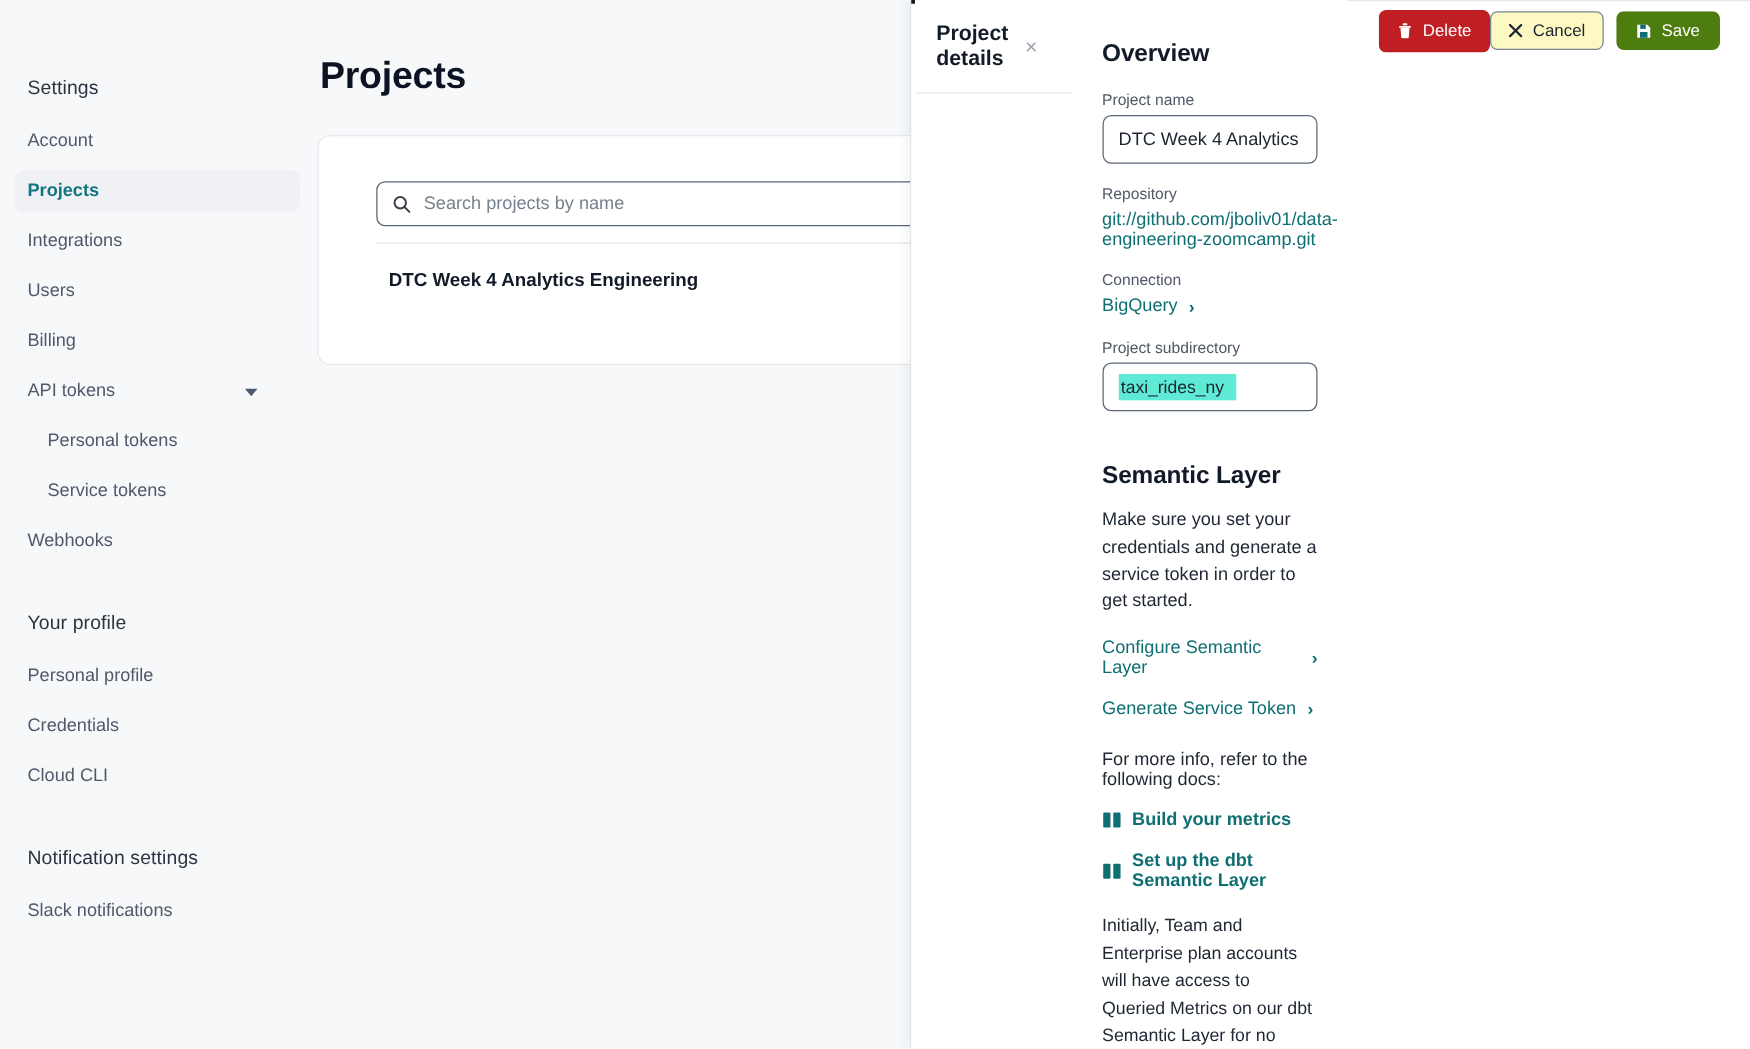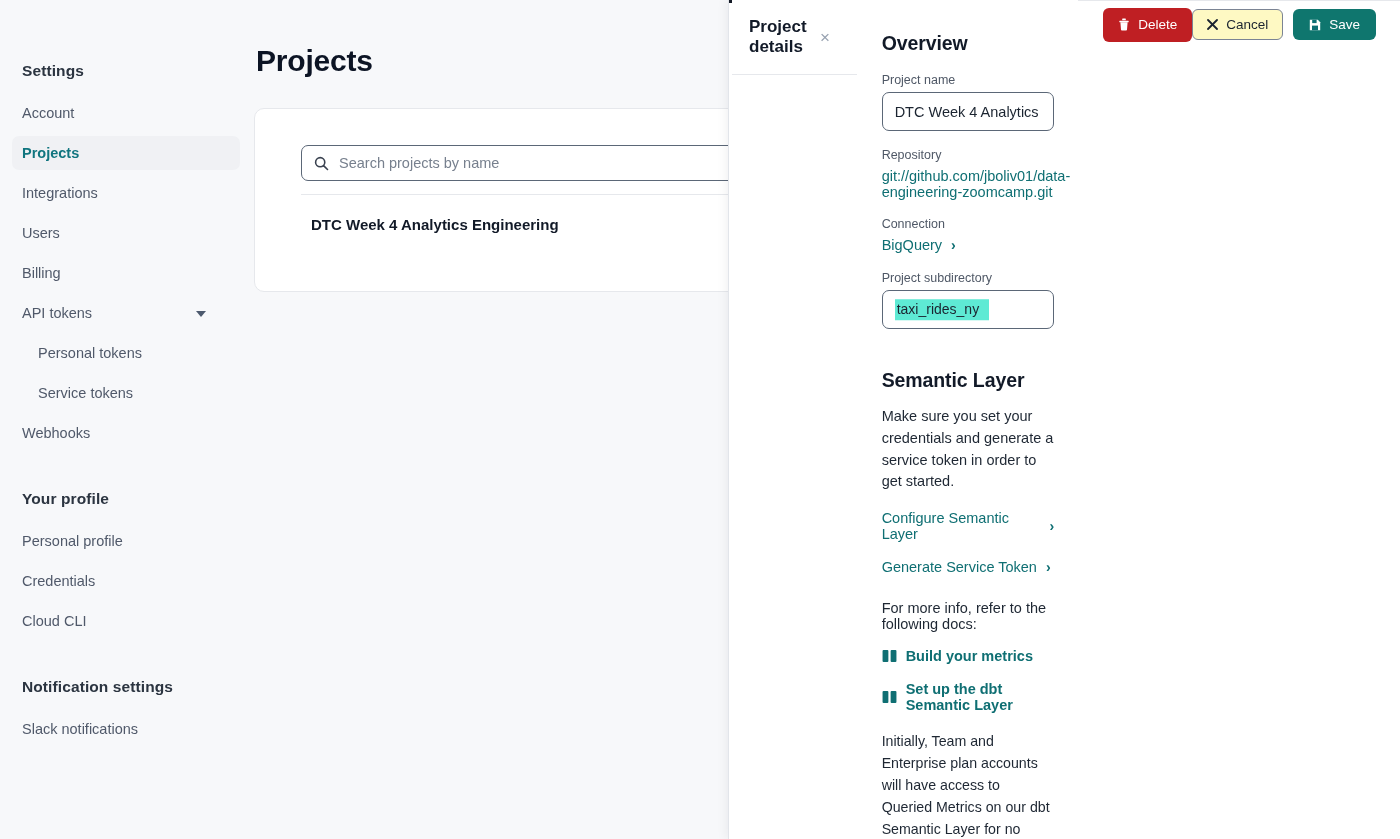--- a/index.html
+++ b/index.html
@@ -14,21 +14,21 @@
   
   .bg-page {
     position: absolute; left: 0; top: 0; width: 1400px; height: 839px;
     background: #f7f8fa; display: flex;
   }
   .sidebar {
     width: 252px; flex: 0 0 252px; background: #f7f8fa;
     padding: 56px 12px 0 12px;
   }
   .side-head {
-    font-size: 15.5px; font-weight: 700; color: #2b3440;
+    font-size: 15.5px; font-weight: 400; color: #2b3440;
     padding: 6px 10px; margin-bottom: 10px; letter-spacing: .1px;
   }
   .side-head.gap { margin-top: 34px; }
   .side-item {
     display: block; font-size: 14.5px; color: #50596a;
     padding: 9px 10px; border-radius: 7px; margin-bottom: 6px;
     cursor: pointer; position: relative; white-space: nowrap;
   }
   .side-item.sub { padding-left: 26px; }
   .side-item.active {
@@ -145,21 +145,21 @@
     display: inline-flex; align-items: center; justify-content: center;
     height: 31px; border-radius: 6px; font-size: 13.5px; cursor: pointer;
     font-family: "Liberation Sans", sans-serif; border: 1px solid transparent;
     padding: 0 15px; white-space: nowrap;
   }
   .btn-delete { background: #bf1f23; color: #fff; padding: 16px 14px; }
   .btn-cancel {
     background: #fef9c3; color: #1b2430; border-color: #7b8characters;
     border: 1px solid #7b8494; margin-right: 10px; padding: 0 14px;
   }
-  .btn-save { background: #0f766e; color: #fff; padding: 0 15px; }
+  .btn-save { background: #4d7c0f; color: #fff; padding: 0 15px; }
   .btn .bico { margin-right: 8px; display: inline-flex; }
   .spacer { flex: 1 1 auto; }
 </style>
 </head>
 <body>
 
 <div id="app">
 
   <div class="bg-page">
 

